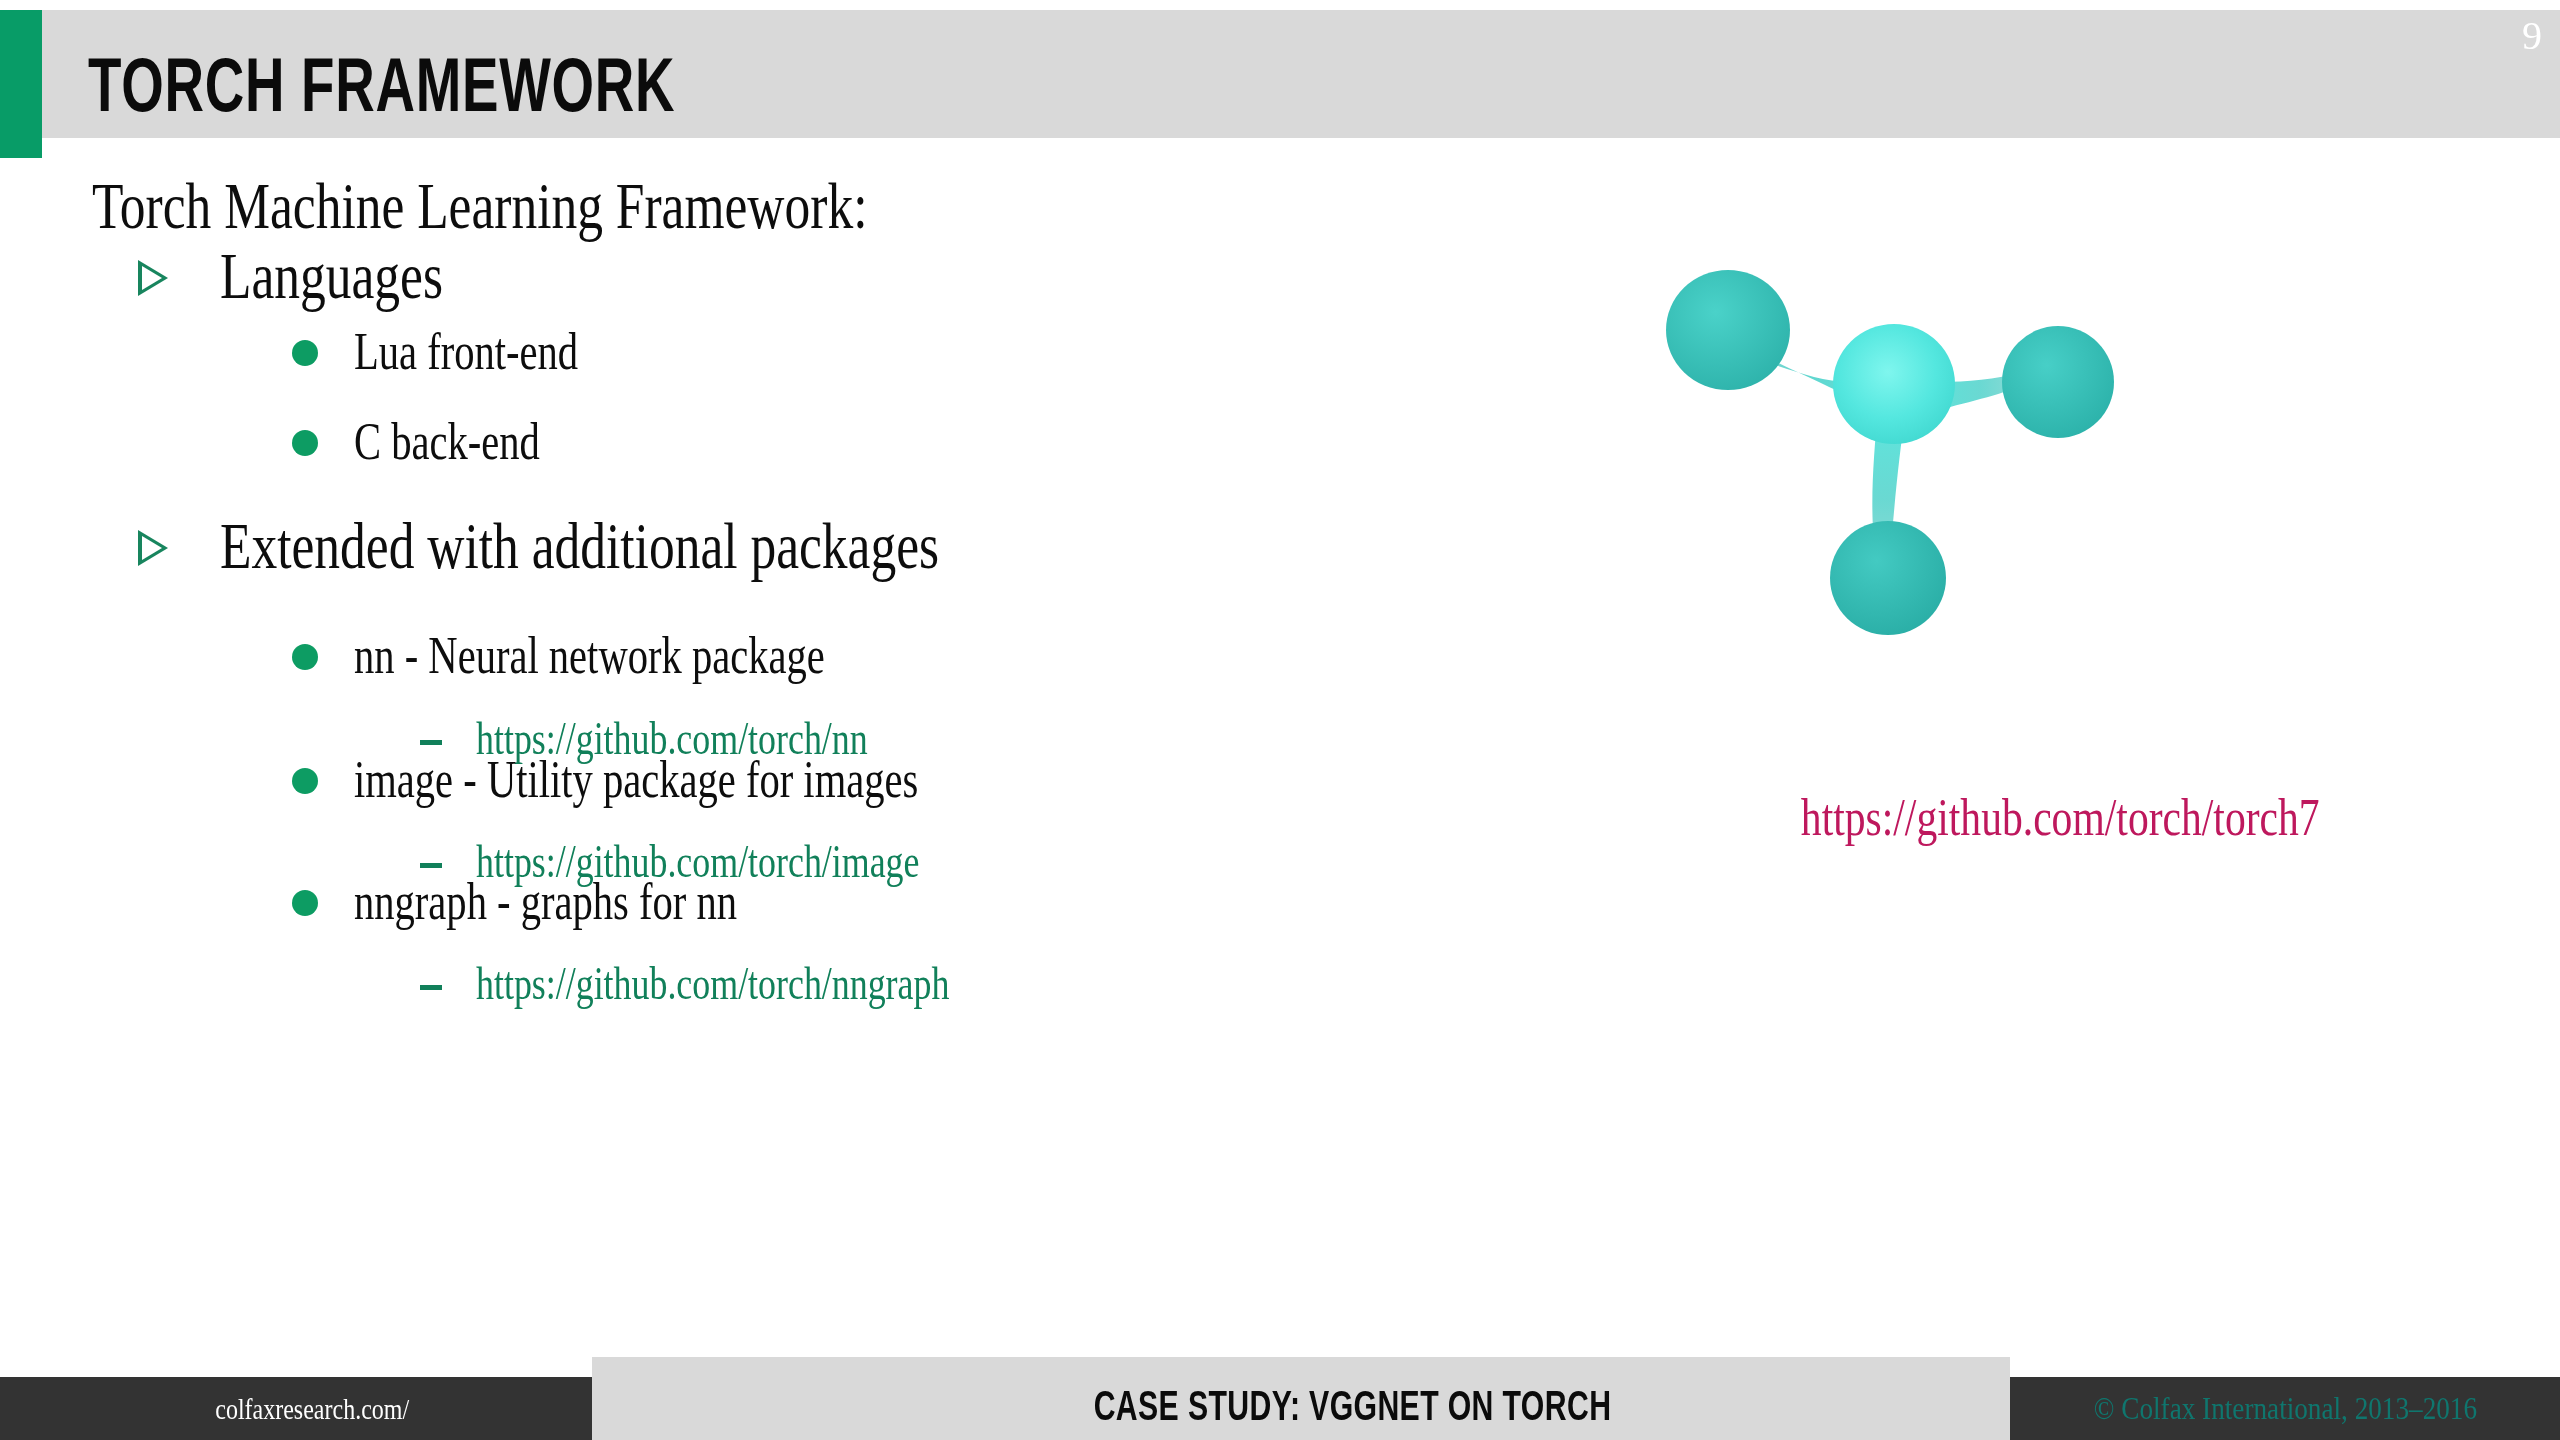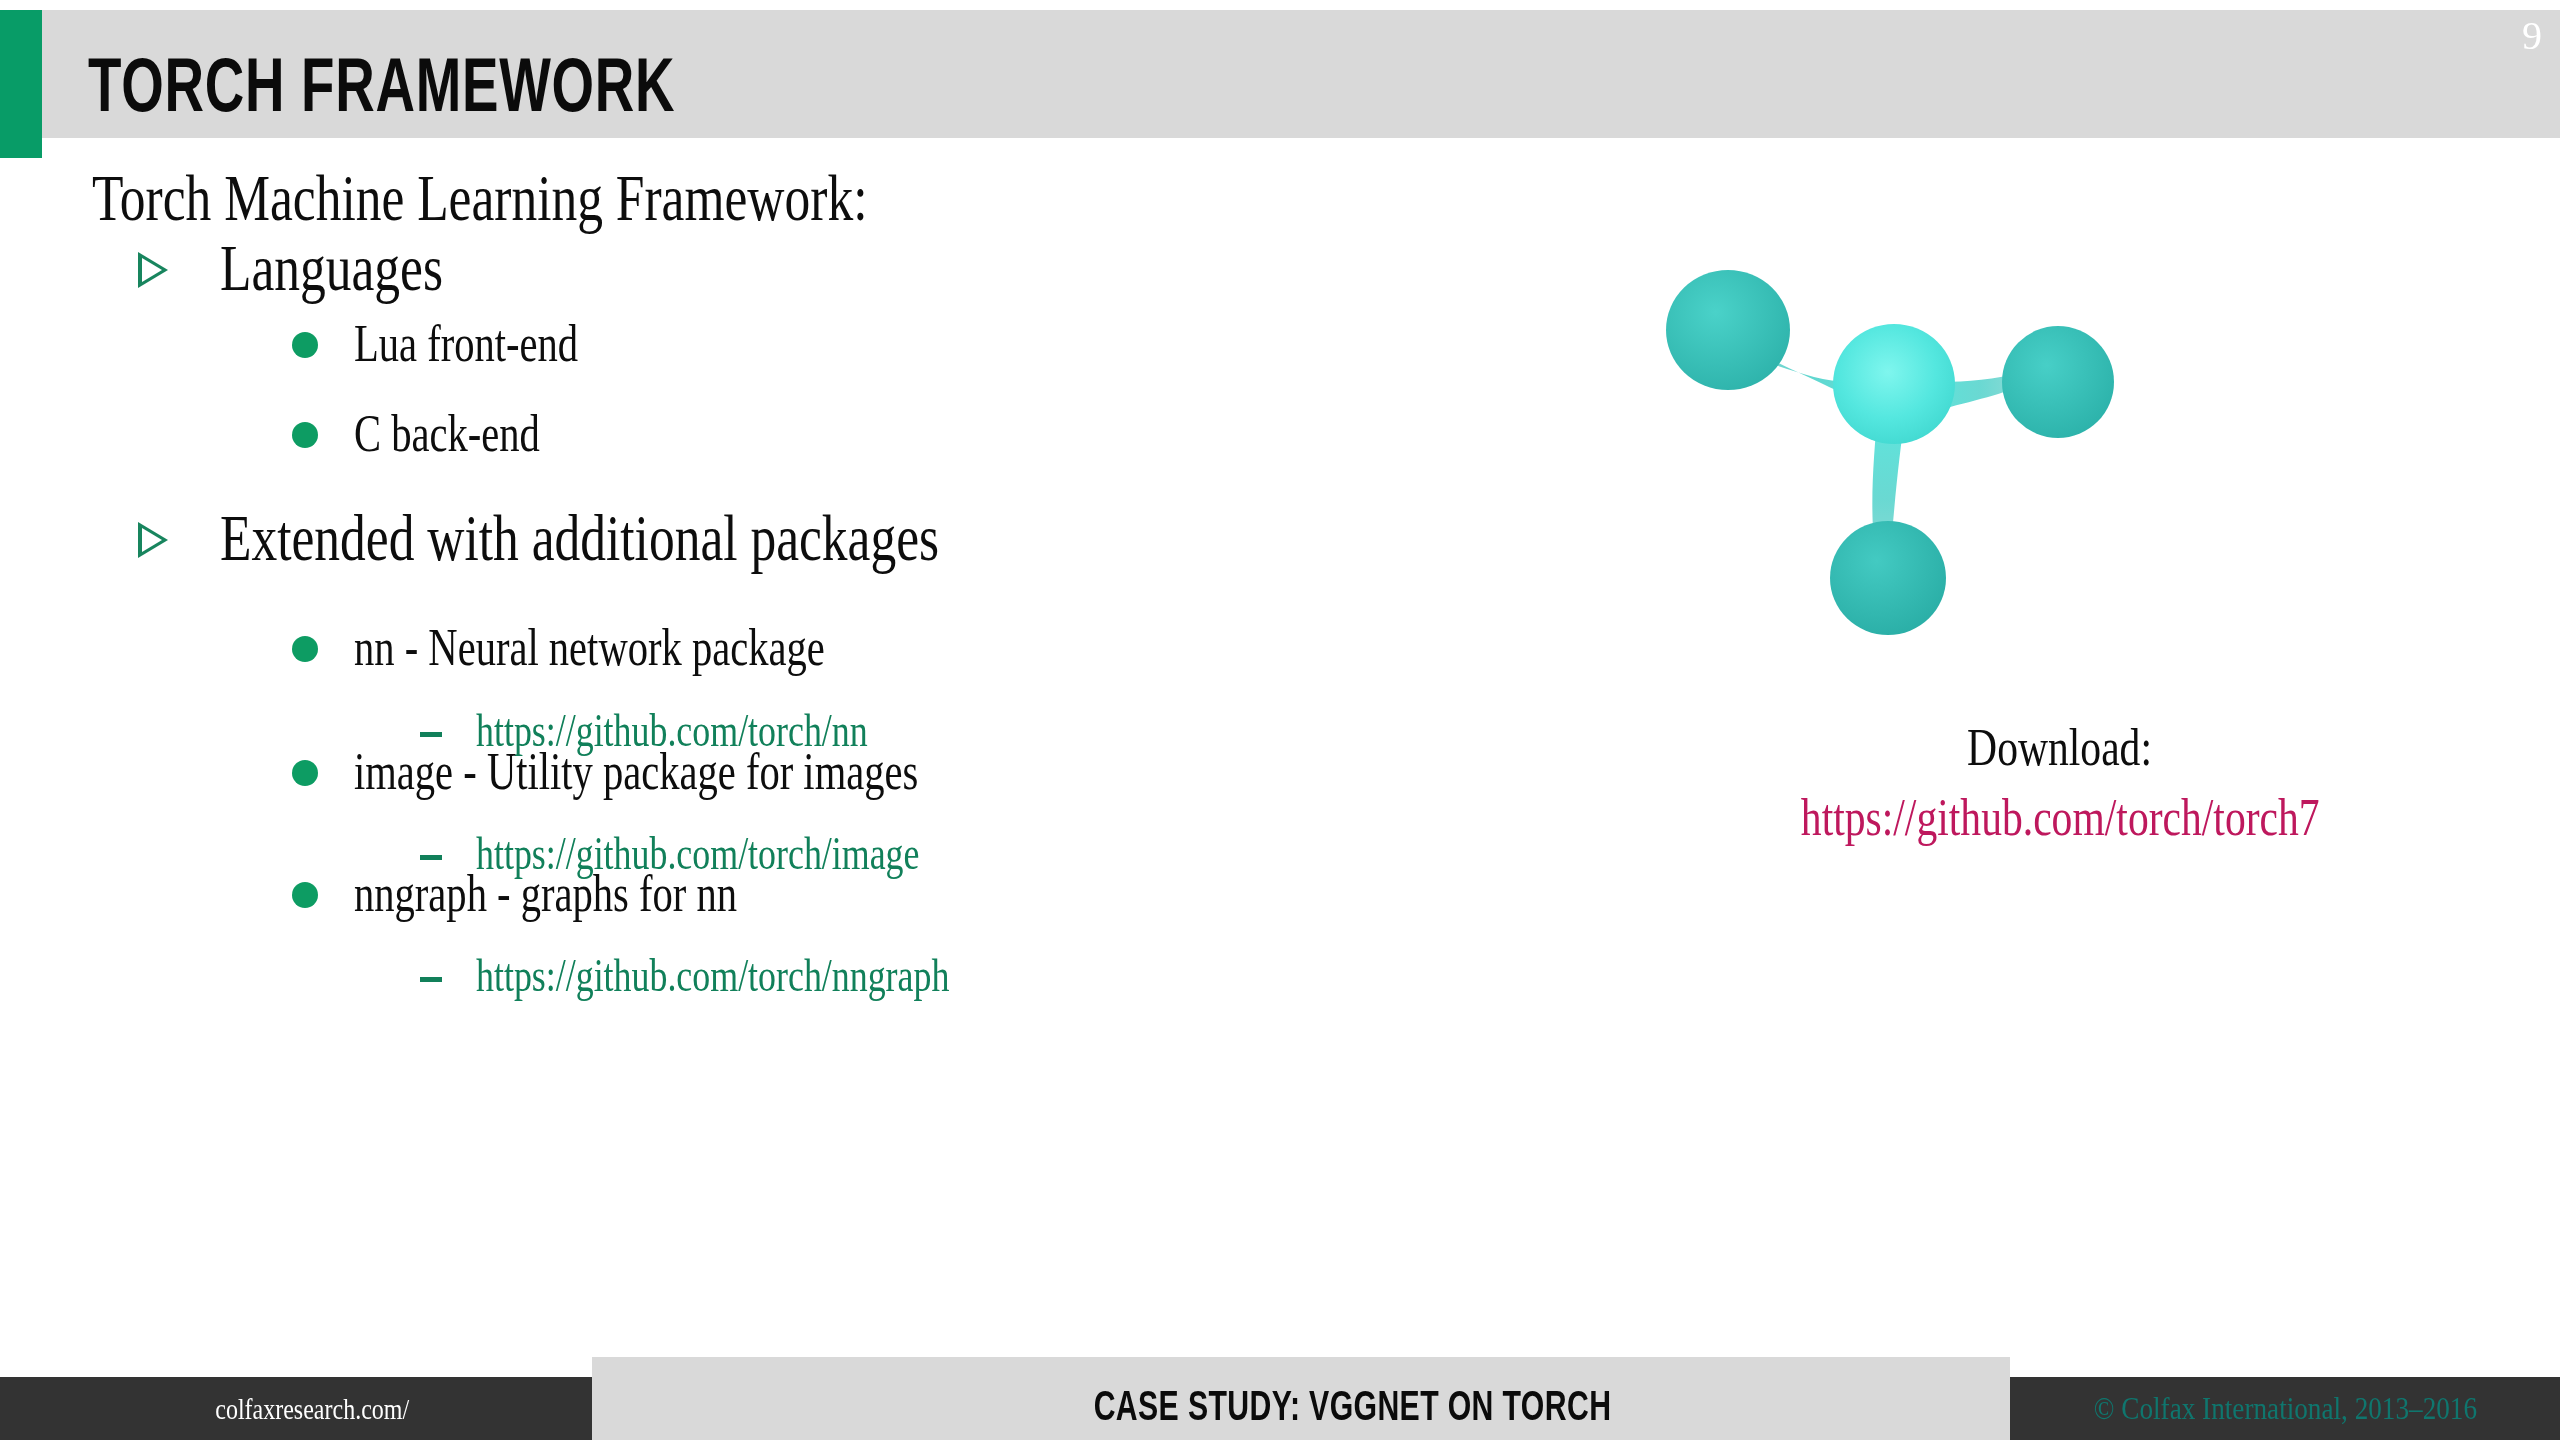--- a/index.html
+++ b/index.html
@@ -63,21 +63,21 @@
     position: absolute;
     left: 0;
     top: 148px;
     width: 2560px;
     height: 1209px;
   }
 
   .col-left {
     position: absolute;
     left: 0;
-    top: 8px;
+    top: 16px;
     width: 1560px;
     height: 1209px;
   }
 
   .col-right {
     position: absolute;
     left: 1560px;
     top: 0;
     width: 1000px;
     height: 1209px;
@@ -372,23 +372,20 @@
         <path d="M 248 150 C 244 196 240 240 244 286 C 246 300 250 310 256 318 C 258 306 260 292 262 276 C 266 230 270 190 276 152 Z" fill="url(#gLinkB)"></path>
 
         <ellipse cx="98" cy="72" rx="62" ry="60" fill="url(#gNodeTL)"></ellipse>
         <ellipse cx="428" cy="124" rx="56" ry="56" fill="url(#gNodeR)"></ellipse>
         <ellipse cx="258" cy="320" rx="58" ry="57" fill="url(#gNodeB)"></ellipse>
 
         <ellipse cx="264" cy="126" rx="61" ry="60" fill="url(#gCenter)"></ellipse>
       </svg>
     </div>
 
-    <div class="download-label">
-      <span class="cond">Download:</span>
-    </div>
     <div class="download-link">
       <span class="cond">https://github.com/torch/torch7</span>
     </div>
 
   </div>
 
 </div>
 
 <div class="footer-dark"></div>
 <div class="footer-center-box"></div>

